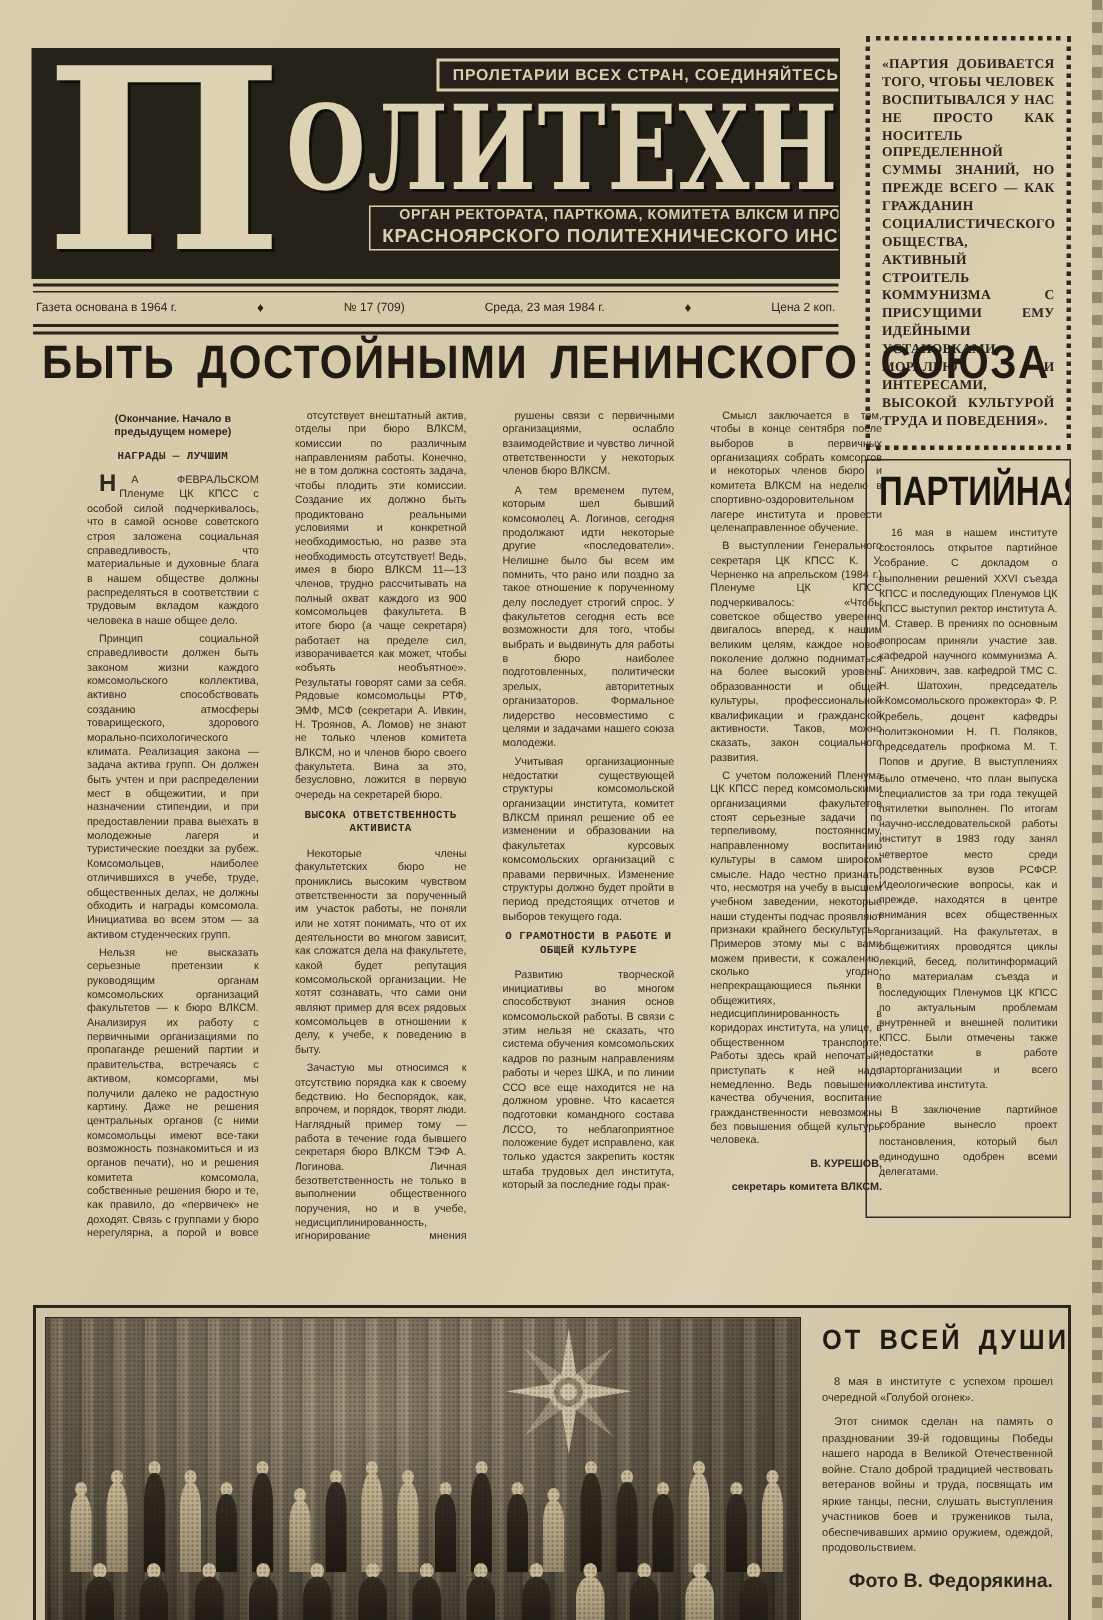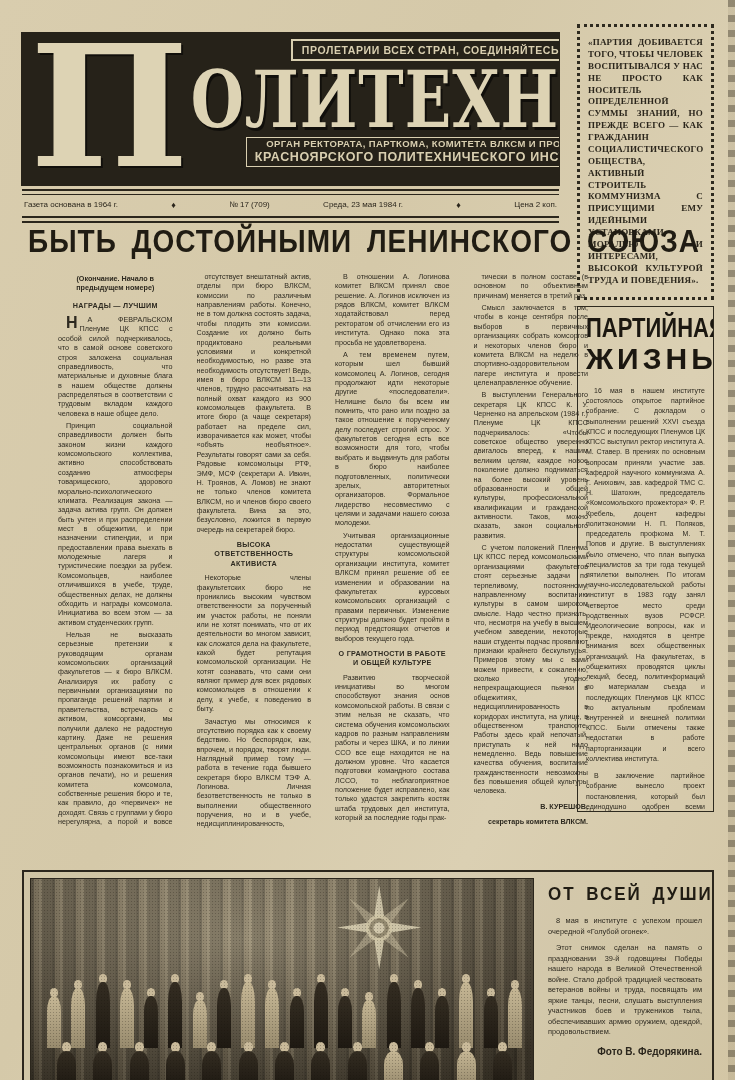--- a/index.html
+++ b/index.html
@@ -44,21 +44,21 @@
 
   
   .main-headline{position:absolute;left:28px;top:226px;width:532px;text-align:center;
         font-size:28px;font-weight:900;letter-spacing:1px;word-spacing:6px;
         transform:scaleY(1.12);color:#201c13;white-space:nowrap;}
   .columns{position:absolute;left:30px;top:272px;width:530px;height:556px;display:flex;gap:24px;margin-left:28px;}
   .col{flex:1;overflow:hidden;font-size:7.2px;line-height:1.3;text-align:justify;color:#2e2a20;}
   .col p{margin:0 0 3px;text-indent:8px;}
   .note{font-weight:bold;text-align:center;text-indent:0 !important;margin:2px 6px 8px !important;}
   .subhead{font-weight:bold;text-align:center;text-indent:0 !important;margin:6px 0 5px !important;
-        letter-spacing:.3px;}
+        letter-spacing:.3px;font-family:Liberation Mono, monospace;}
   .dropcap::first-letter{float:left;font-size:16px;line-height:13px;font-weight:bold;padding:1px 2px 0 0;}
   .signature{font-weight:bold;text-align:right;text-indent:0 !important;margin-top:6px !important;}
 
   
   .party-box{position:absolute;left:577px;top:306px;width:137px;height:506px;box-sizing:border-box;
         border:1px solid #2e2a1f;padding:8px 8px;overflow:hidden;}
   .rubric1{font-size:22px;font-weight:900;letter-spacing:0;transform:scaleY(1.25);color:#1b1710;
         white-space:nowrap;}
   .rubric2{font-size:30px;font-weight:900;letter-spacing:4px;transform:scaleY(1.0);color:#1b1710;
         margin-top:1px;white-space:nowrap;}
@@ -104,21 +104,21 @@
         border-top:2px solid rgba(222,212,182,.5);}
   .grain{position:absolute;inset:0;
         background-image:radial-gradient(rgba(22,17,10,.25) .7px,rgba(0,0,0,0) 1px);
         background-size:3px 3px;}
 
   .bottom-article{flex:1;padding:8px 10px 6px 8px;overflow:hidden;}
   .ba-headline{font-size:17px;font-weight:900;letter-spacing:2px;word-spacing:4px;text-align:center;
         transform:scaleY(1.1);margin:4px 0 12px;color:#201c13;white-space:nowrap;}
   .ba-text{font-size:7.4px;line-height:1.42;text-align:justify;color:#2e2a20;}
   .ba-text p{margin:0 0 6px;text-indent:8px;}
-  .credit{font-size:10px;font-weight:bold;text-align:right;margin-top:8px;}
+  .credit{font-size:13px;font-weight:bold;text-align:right;margin-top:8px;}
 </style>
 </head>
 <body>
 
 <div class="page">
 
   <div class="masthead">
     <div class="big-initial">П</div>
     <div class="mast-right">
       <div class="slogan-box">ПРОЛЕТАРИИ ВСЕХ СТРАН, СОЕДИНЯЙТЕСЬ!</div>
@@ -159,39 +159,37 @@
       <p>Нельзя не высказать серьезные претензии к руководящим органам комсомольских организаций факультетов — к бюро ВЛКСМ. Анализируя их работу с первичными организациями по пропаганде решений партии и правительства, встречаясь с активом, комсоргами, мы получили далеко не радостную картину. Даже не решения центральных органов (с ними комсомольцы имеют все-таки возможность познакомиться и из органов печати), но и решения комитета комсомола, собственные решения бюро и те, как правило, до «первичек» не доходят. Связь с группами у бюро нерегулярна, а порой и вовсе отсутствует.</p>
       <p>Один из главных недостатков, мешающих дойти до каждого, заключается в отсутствии на факультетах достаточно широкого круга актива. Практически на всех факультетах</p>
     </div>
     <div class="col">
       <p>отсутствует внештатный актив, отделы при бюро ВЛКСМ, комиссии по различным направлениям работы. Конечно, не в том должна состоять задача, чтобы плодить эти комиссии. Создание их должно быть продиктовано реальными условиями и конкретной необходимостью, но разве эта необходимость отсутствует! Ведь, имея в бюро ВЛКСМ 11—13 членов, трудно рассчитывать на полный охват каждого из 900 комсомольцев факультета. В итоге бюро (а чаще секретаря) работает на пределе сил, изворачивается как может, чтобы «объять необъятное». Результаты говорят сами за себя. Рядовые комсомольцы РТФ, ЭМФ, МСФ (секретари А. Ивкин, Н. Троянов, А. Ломов) не знают не только членов комитета ВЛКСМ, но и членов бюро своего факультета. Вина за это, безусловно, ложится в первую очередь на секретарей бюро.</p>
       <p class="subhead">ВЫСОКА ОТВЕТСТВЕННОСТЬ АКТИВИСТА</p>
       <p>Некоторые члены факультетских бюро не прониклись высоким чувством ответственности за порученный им участок работы, не поняли или не хотят понимать, что от их деятельности во многом зависит, как сложатся дела на факультете, какой будет репутация комсомольской организации. Не хотят сознавать, что сами они являют пример для всех рядовых комсомольцев в отношении к делу, к учебе, к поведению в быту.</p>
       <p>Зачастую мы относимся к отсутствию порядка как к своему бедствию. Но беспорядок, как, впрочем, и порядок, творят люди. Наглядный пример тому — работа в течение года бывшего секретаря бюро ВЛКСМ ТЭФ А. Логинова. Личная безответственность не только в выполнении общественного поручения, но и в учебе, недисциплинированность, игнорирование мнения коллектива привели к тому, что вот уже более полугода комсомольская организация факультета никак не может войти в прежнюю колею. На-</p>
     </div>
     <div class="col">
-      <p>В отношении А. Логинова комитет ВЛКСМ принял свое решение. А. Логинов исключен из рядов ВЛКСМ, комитет ВЛКСМ ходатайствовал перед ректоратом об отчислении его из института. Однако пока эта просьба не удовлетворена.</p>
+      <p>рушены связи с первичными организациями, ослабло взаимодействие и чувство личной ответственности у некоторых членов бюро ВЛКСМ.</p>
       <p>А тем временем путем, которым шел бывший комсомолец А. Логинов, сегодня продолжают идти некоторые другие «последователи». Нелишне было бы всем им помнить, что рано или поздно за такое отношение к порученному делу последует строгий спрос. У факультетов сегодня есть все возможности для того, чтобы выбрать и выдвинуть для работы в бюро наиболее подготовленных, политически зрелых, авторитетных организаторов. Формальное лидерство несовместимо с целями и задачами нашего союза молодежи.</p>
       <p>Учитывая организационные недостатки существующей структуры комсомольской организации института, комитет ВЛКСМ принял решение об ее изменении и образовании на факультетах курсовых комсомольских организаций с правами первичных. Изменение структуры должно будет пройти в период предстоящих отчетов и выборов текущего года.</p>
       <p class="subhead">О ГРАМОТНОСТИ В РАБОТЕ И ОБЩЕЙ КУЛЬТУРЕ</p>
       <p>Развитию творческой инициативы во многом способствуют знания основ комсомольской работы. В связи с этим нельзя не сказать, что система обучения комсомольских кадров по разным направлениям работы и через ШКА, и по линии ССО все еще находится не на должном уровне. Что касается подготовки командного состава ЛССО, то неблагоприятное положение будет исправлено, как только удастся закрепить костяк штаба трудовых дел института, который за последние годы прак-</p>
     </div>
     <div class="col">
-      <p>тически в полном составе (в основном по объективным причинам) меняется в третий раз.</p>
       <p>Смысл заключается в том, чтобы в конце сентября после выборов в первичных организациях собрать комсоргов и некоторых членов бюро и комитета ВЛКСМ на неделю в спортивно-оздоровительном лагере института и провести целенаправленное обучение.</p>
       <p>В выступлении Генерального секретаря ЦК КПСС К. У. Черненко на апрельском (1984 г.) Пленуме ЦК КПСС подчеркивалось: «Чтобы советское общество уверенно двигалось вперед, к нашим великим целям, каждое новое поколение должно подниматься на более высокий уровень образованности и общей культуры, профессиональной квалификации и гражданской активности. Таков, можно сказать, закон социального развития.</p>
       <p>С учетом положений Пленума ЦК КПСС перед комсомольскими организациями факультетов стоят серьезные задачи по терпеливому, постоянному, направленному воспитанию культуры в самом широком смысле. Надо честно признать, что, несмотря на учебу в высшем учебном заведении, некоторые наши студенты подчас проявляют признаки крайнего бескультурья. Примеров этому мы с вами можем привести, к сожалению, сколько угодно: непрекращающиеся пьянки в общежитиях, недисциплинированность в коридорах института, на улице, в общественном транспорте. Работы здесь край непочатый, приступать к ней надо немедленно. Ведь повышение качества обучения, воспитание гражданственности невозможны без повышения общей культуры человека.</p>
       <p class="signature">В. КУРЕШОВ,</p>
       <p class="signature">секретарь комитета ВЛКСМ.</p>
     </div>
   </div>
 
   <div class="party-box">
     <div class="rubric1">ПАРТИЙНАЯ</div>
-    <div class="rubric2">ЖИЗНЬ</div>
     <div class="party-text">
       <p>16 мая в нашем институте состоялось открытое партийное собрание. С докладом о выполнении решений XXVI съезда КПСС и последующих Пленумов ЦК КПСС выступил ректор института А. М. Ставер. В прениях по основным вопросам приняли участие зав. кафедрой научного коммунизма А. Г. Анихович, зав. кафедрой ТМС С. Н. Шатохин, председатель «Комсомольского прожектора» Ф. Р. Кребель, доцент кафедры политэкономии Н. П. Поляков, председатель профкома М. Т. Попов и другие. В выступлениях было отмечено, что план выпуска специалистов за три года текущей пятилетки выполнен. По итогам научно-исследовательской работы институт в 1983 году занял четвертое место среди родственных вузов РСФСР. Идеологические вопросы, как и прежде, находятся в центре внимания всех общественных организаций. На факультетах, в общежитиях проводятся циклы лекций, бесед, политинформаций по материалам съезда и последующих Пленумов ЦК КПСС по актуальным проблемам внутренней и внешней политики КПСС. Были отмечены также недостатки в работе парторганизации и всего коллектива института.</p>
       <p>В заключение партийное собрание вынесло проект постановления, который был единодушно одобрен всеми делегатами.</p>
 
     </div>
   </div>
 
   <div class="bottom-box">
     <div class="photo">
       <div class="wash"></div>

